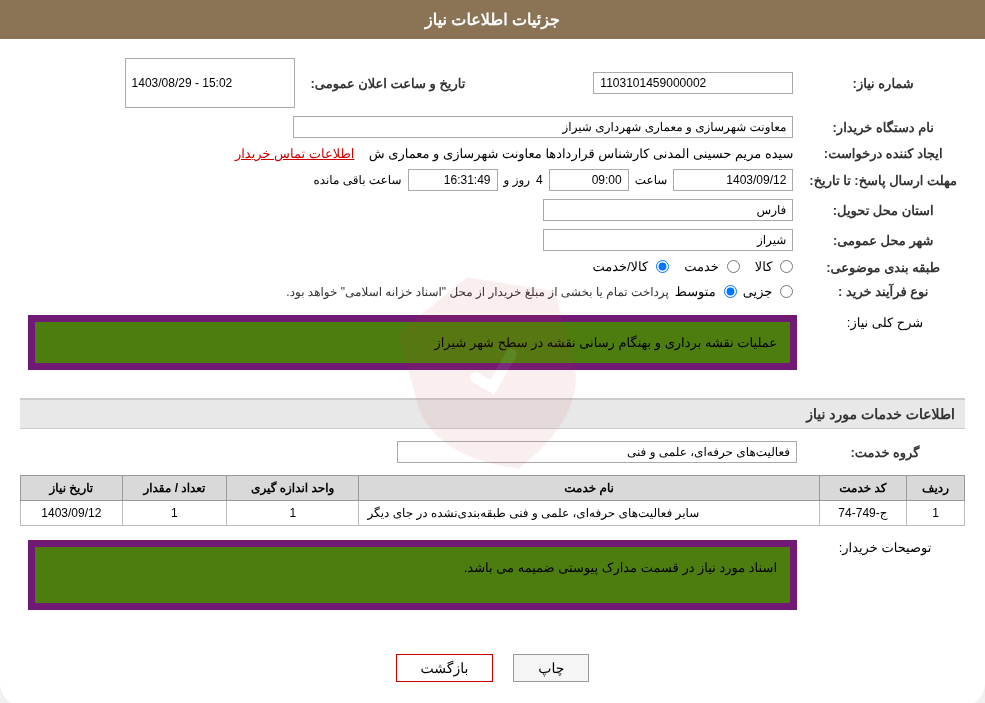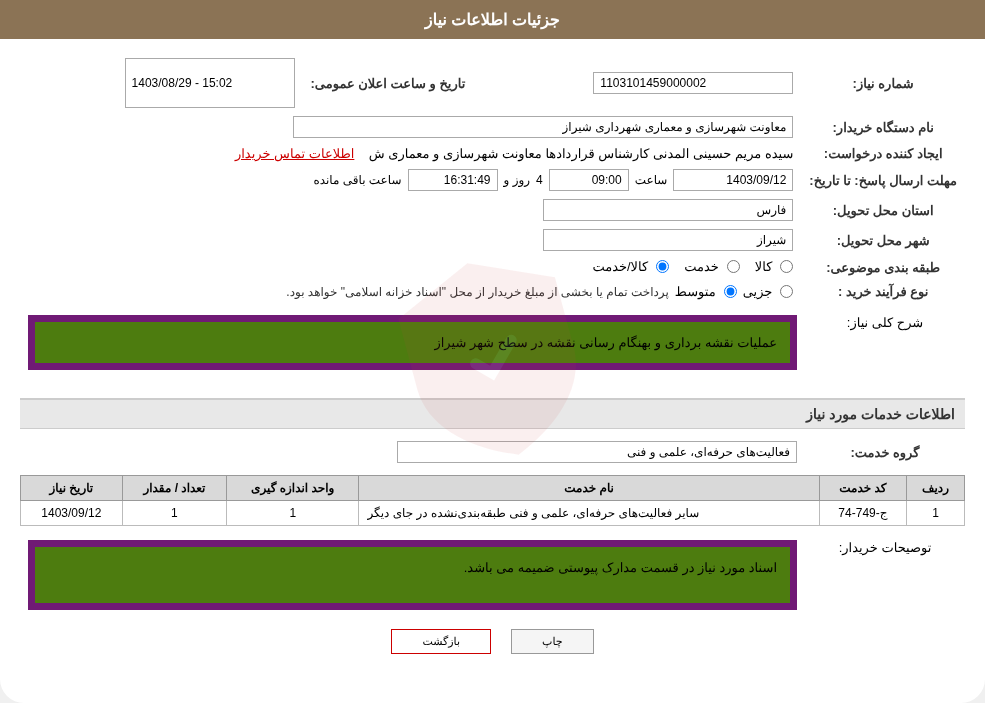--- a/index.html
+++ b/index.html
@@ -150,26 +150,27 @@
       padding: 4px 8px;
       vertical-align: middle;
     }
     .bottom-buttons {
       display: flex;
       justify-content: center;
       gap: 20px;
       margin: 15px 0 10px 0;
     }
     .btn {
-      padding: 5px 30px;
+      padding: 5px 24px;
       border: 1px solid #aaa;
       cursor: pointer;
-      font-size: 11px;
+      font-size: 14px;
       font-family: Tahoma, Arial, sans-serif;
       background: #f5f5f5;
+      margin-top: 25px;
     }
     .btn-print {
       background: #f5f5f5;
       border-color: #999;
     }
     .btn-back {
       background: #fff;
       border-color: #cc0000;
       color: #000;
     }
@@ -257,21 +258,21 @@
       </tr>
 
       <tr>
         <td class="label-cell">استان محل تحویل:</td>
         <td class="value-cell" colspan="3">
           <input type="text" class="input-field input-medium" readonly="" value="فارس" style="">
         </td>
       </tr>
 
       <tr>
-        <td class="label-cell">شهر محل تحویل:</td>
+        <td class="label-cell">شهر محل عمومی:</td>
         <td class="value-cell" colspan="3">
           <input type="text" class="input-field input-medium" readonly="" value="شیراز" style="">
         </td>
       </tr>
 
       <tr>
         <td class="label-cell">طبقه بندی موضوعی:</td>
         <td class="value-cell" colspan="3">
           <div class="radio-group">
             <label class="radio-item">

